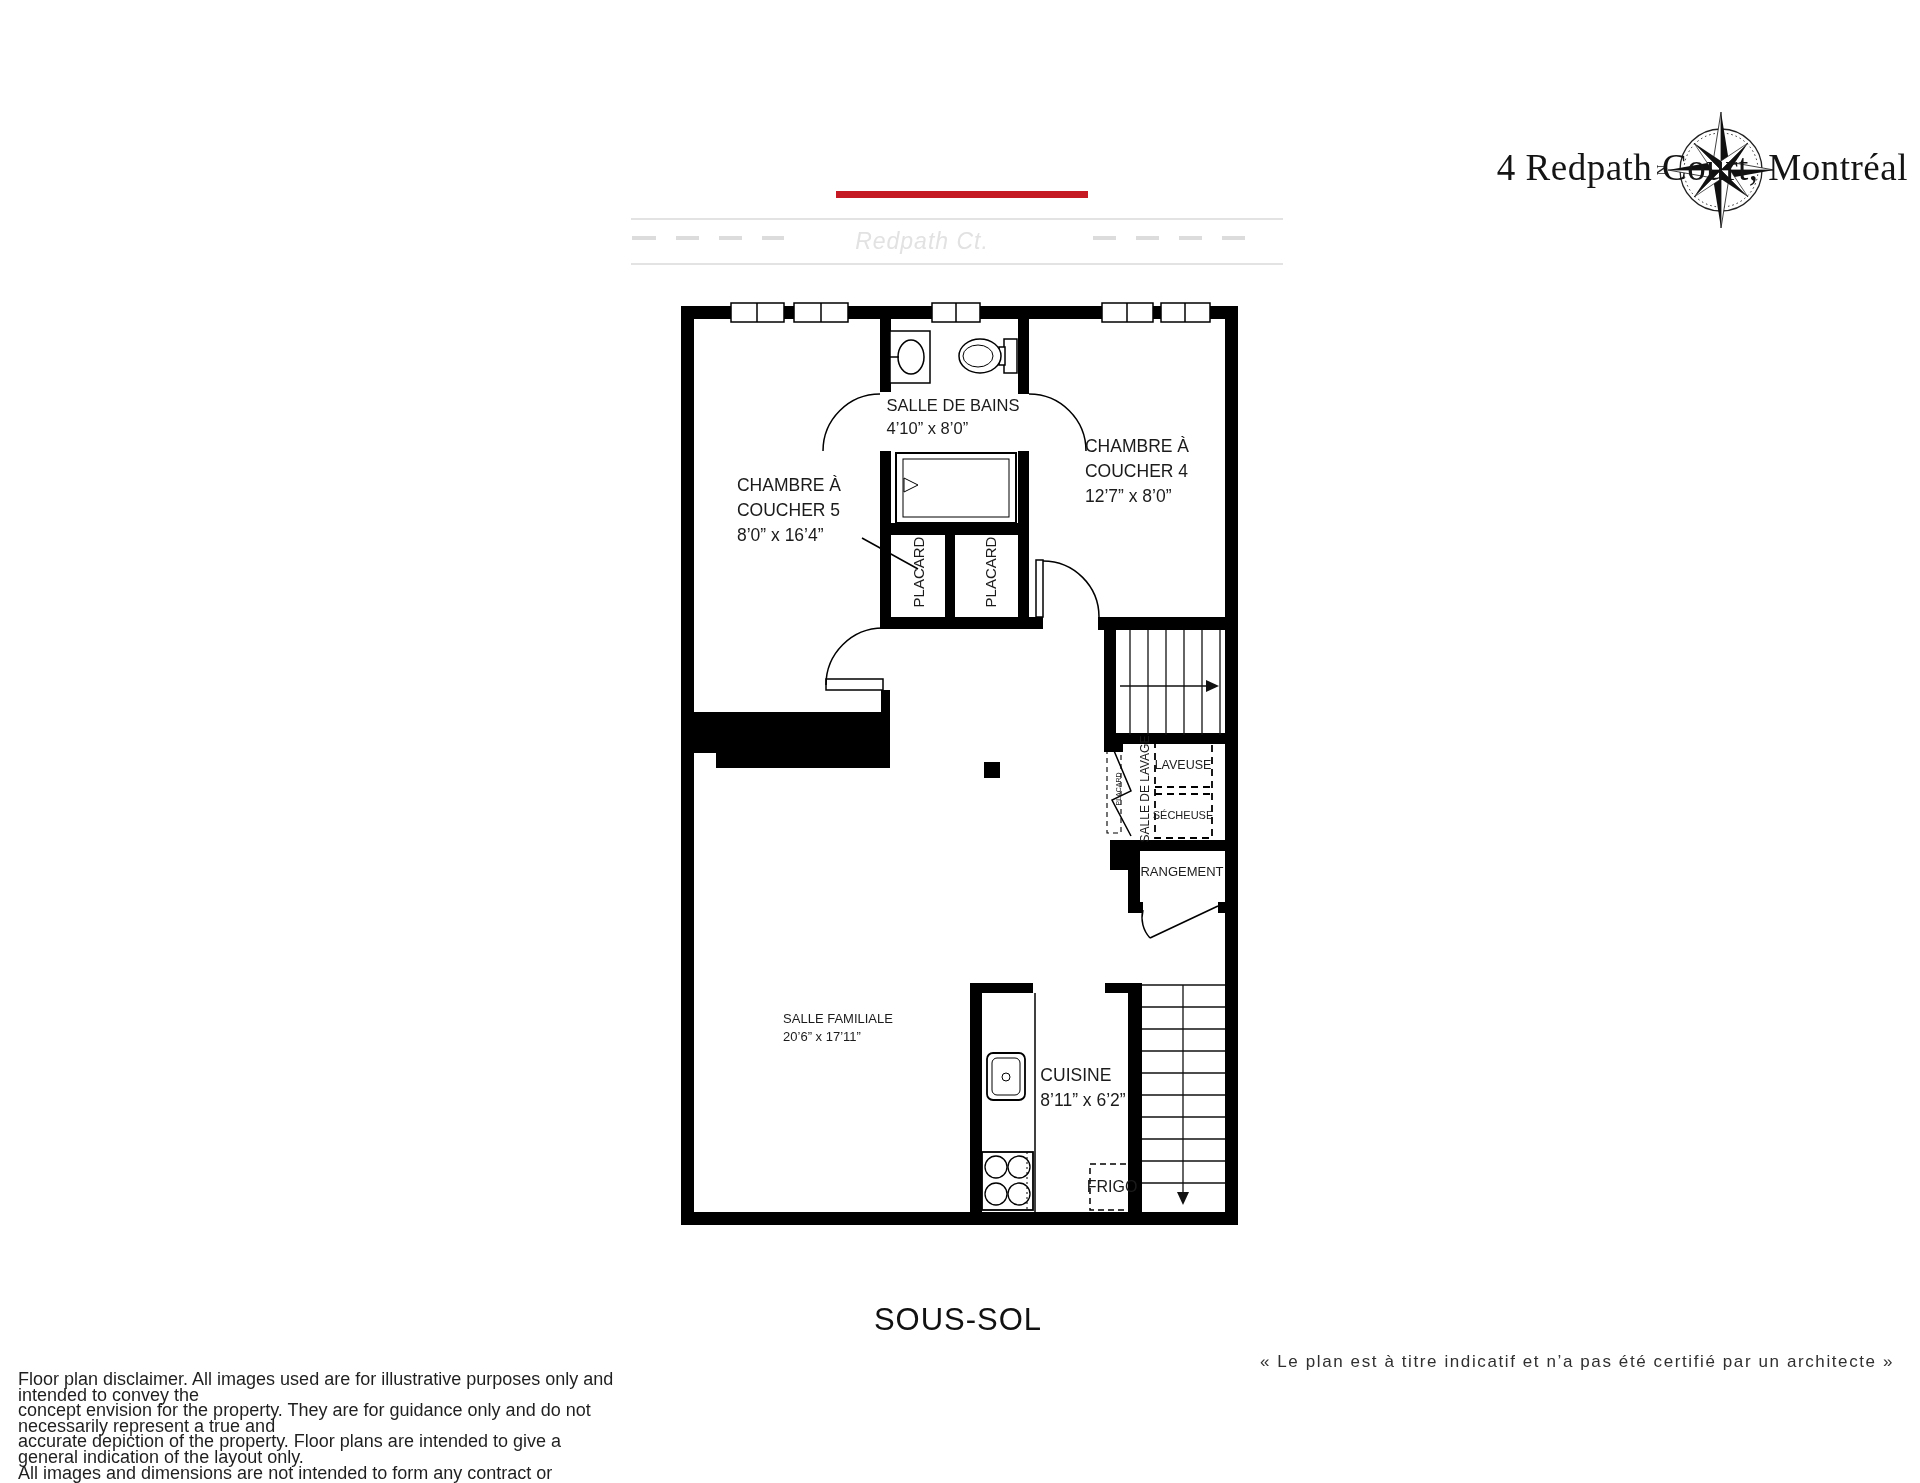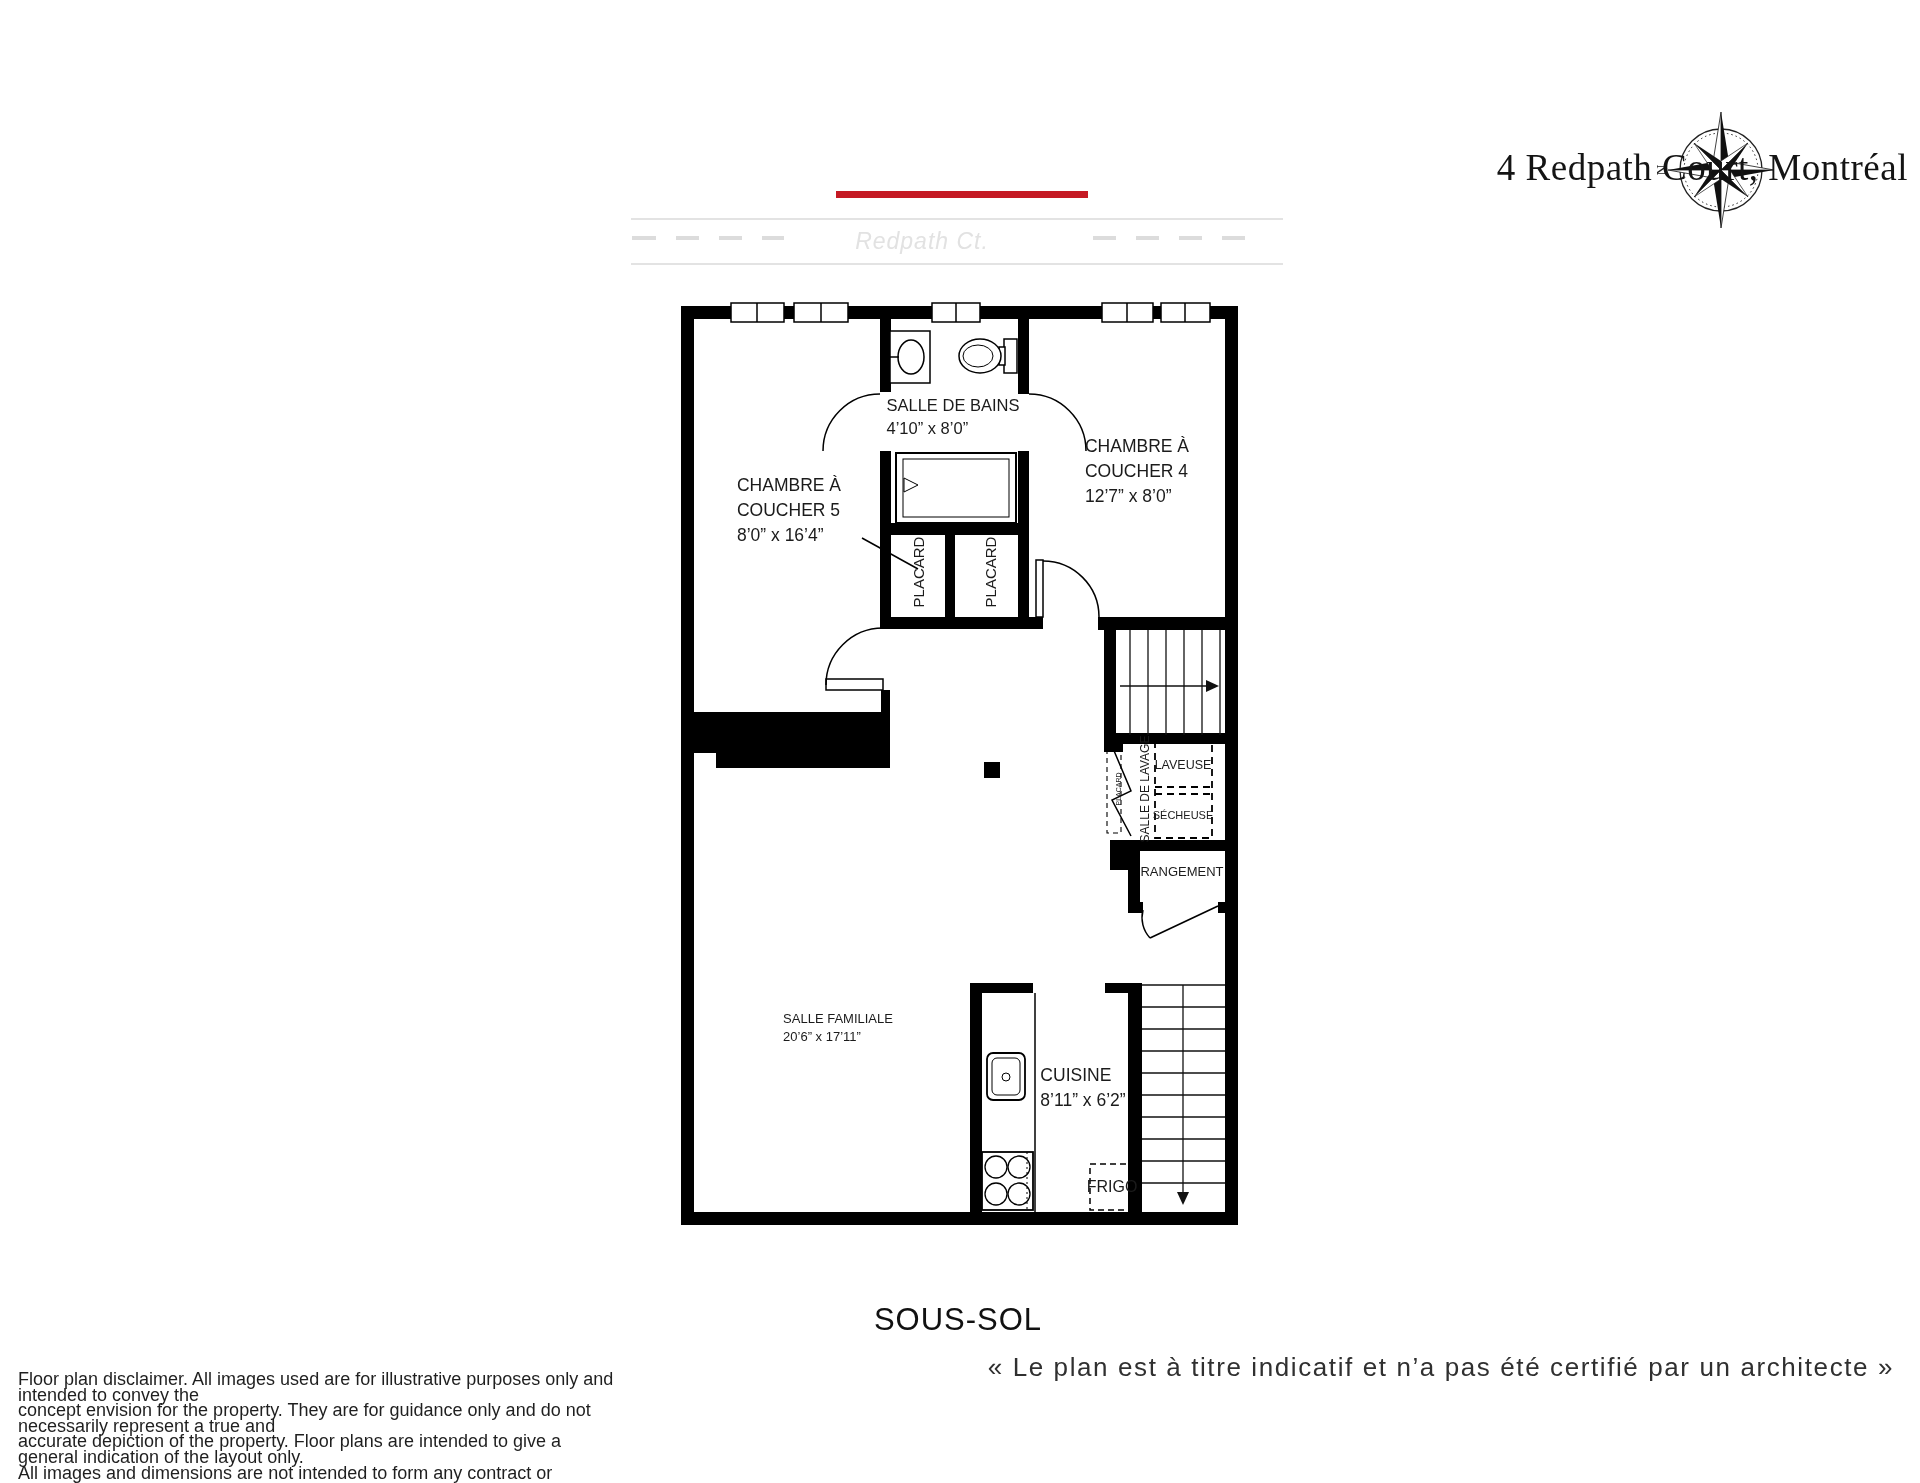--- a/index.html
+++ b/index.html
@@ -12,21 +12,21 @@
   .street-label{position:absolute;left:922px;top:241px;transform:translate(-50%,-50%);
          font-style:italic;font-size:23px;color:#e2e2e2;letter-spacing:1px;}
   .lbl{position:absolute;transform:translate(-50%,-50%);text-align:left;color:#1b1b1b;
        line-height:1.42;white-space:nowrap;}
   .vlbl{position:absolute;transform:translate(-50%,-50%) rotate(-90deg);text-align:center;
        color:#1b1b1b;white-space:nowrap;}
   .floor-label{position:absolute;left:958px;top:1320px;transform:translate(-50%,-50%);
        font-size:31px;color:#111;letter-spacing:1px;}
   .disclaimer{position:absolute;left:18px;top:1372px;width:600px;font-size:18px;
        line-height:15.6px;color:#1f1f1f;white-space:pre-line;}
-  .architect-note{position:absolute;right:26px;top:1352px;font-size:26px;color:#303030;
+  .architect-note{position:absolute;right:26px;top:1352px;font-size:17px;color:#303030;
        letter-spacing:1.6px;white-space:nowrap;text-align:center;}
 </style>
 </head>
 <body>
 
 <div id="canvas">
 
   <svg id="plan-svg" width="1920" height="1483" viewBox="0 0 1920 1483">
 
     <g stroke="#e3e3e3" stroke-width="2">

